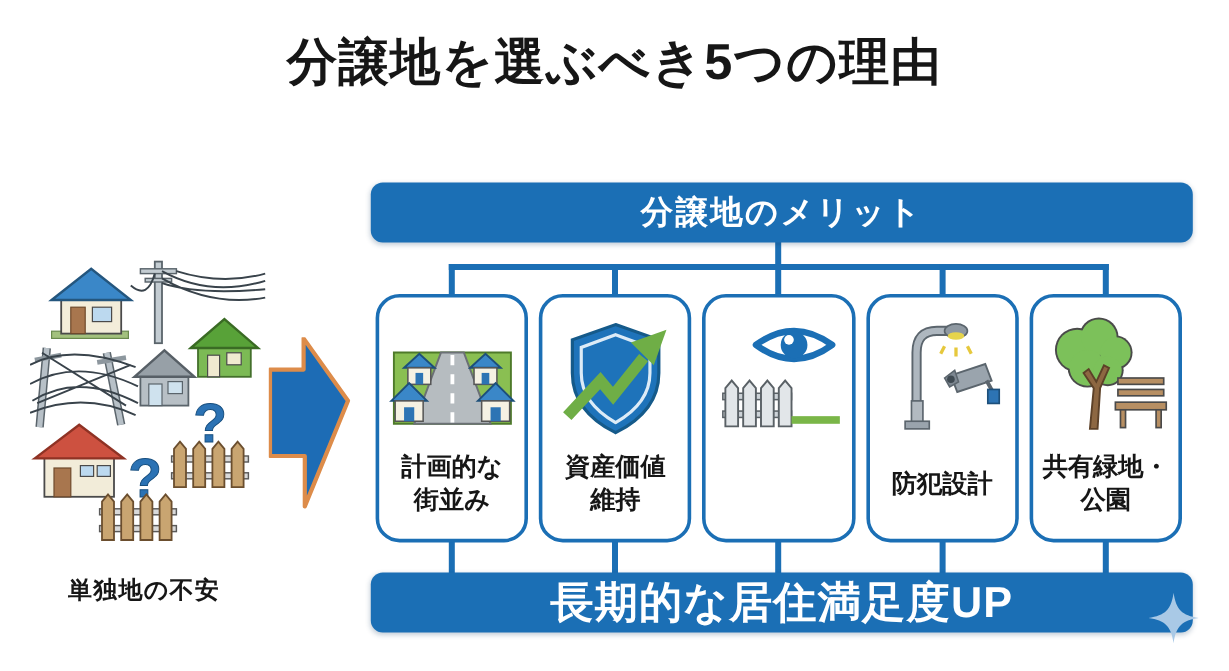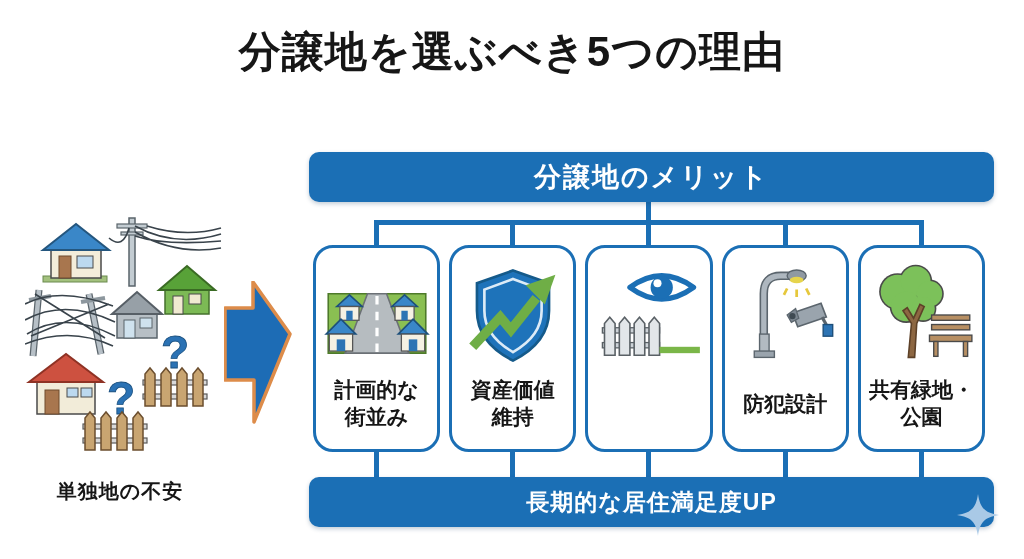--- a/index.html
+++ b/index.html
@@ -32,21 +32,21 @@
 
   .banner{
     position:absolute;left:0;width:685px;height:50px;
     background:var(--banner-blue);border-radius:10px;
     display:flex;align-items:center;justify-content:center;
     color:#ffffff;font-weight:800;
     box-shadow:0 2px 4px rgba(20,60,100,.25);
     z-index:3;
   }
   .banner.top{top:0;font-size:27px;letter-spacing:2px;}
-  .banner.bottom{top:325px;font-size:23px;letter-spacing:1px;}
+  .banner.bottom{top:325px;font-size:36px;letter-spacing:1px;}
 
   .conn{position:absolute;background:var(--banner-blue);z-index:1;}
   .conn.h{top:68px;left:65px;width:550px;height:5px;}
   .conn.v-center{left:337px;top:48px;width:5px;height:47px;}
   .conn.v-top{top:68px;width:5px;height:27px;}
   .conn.v-bottom{top:298px;width:5px;height:29px;}
 
   .cards-row{
     position:absolute;left:4px;top:93px;width:672px;height:207px;
     display:flex;gap:9px;z-index:2;

